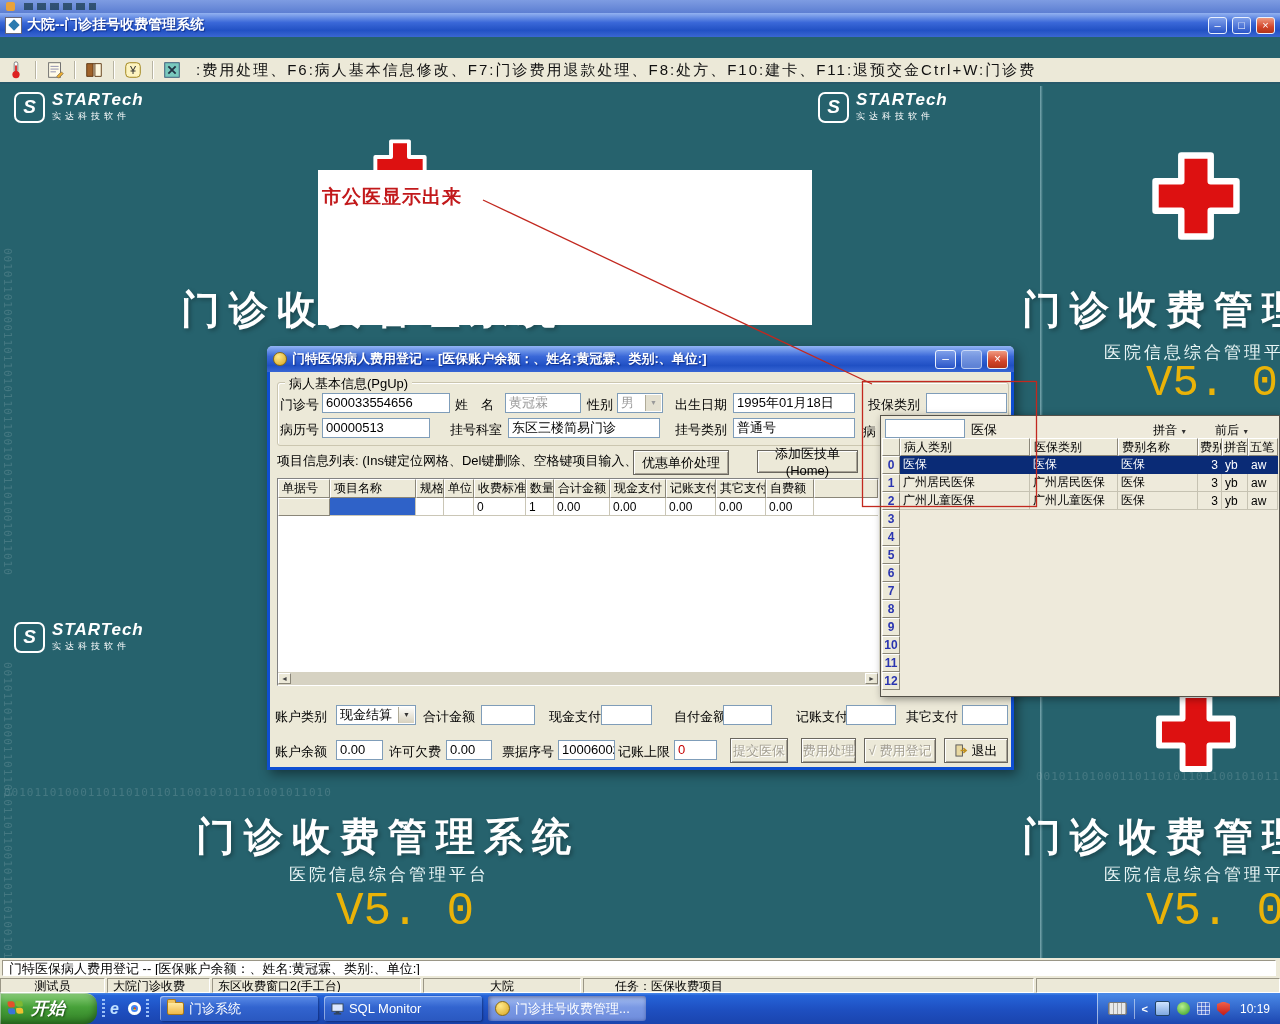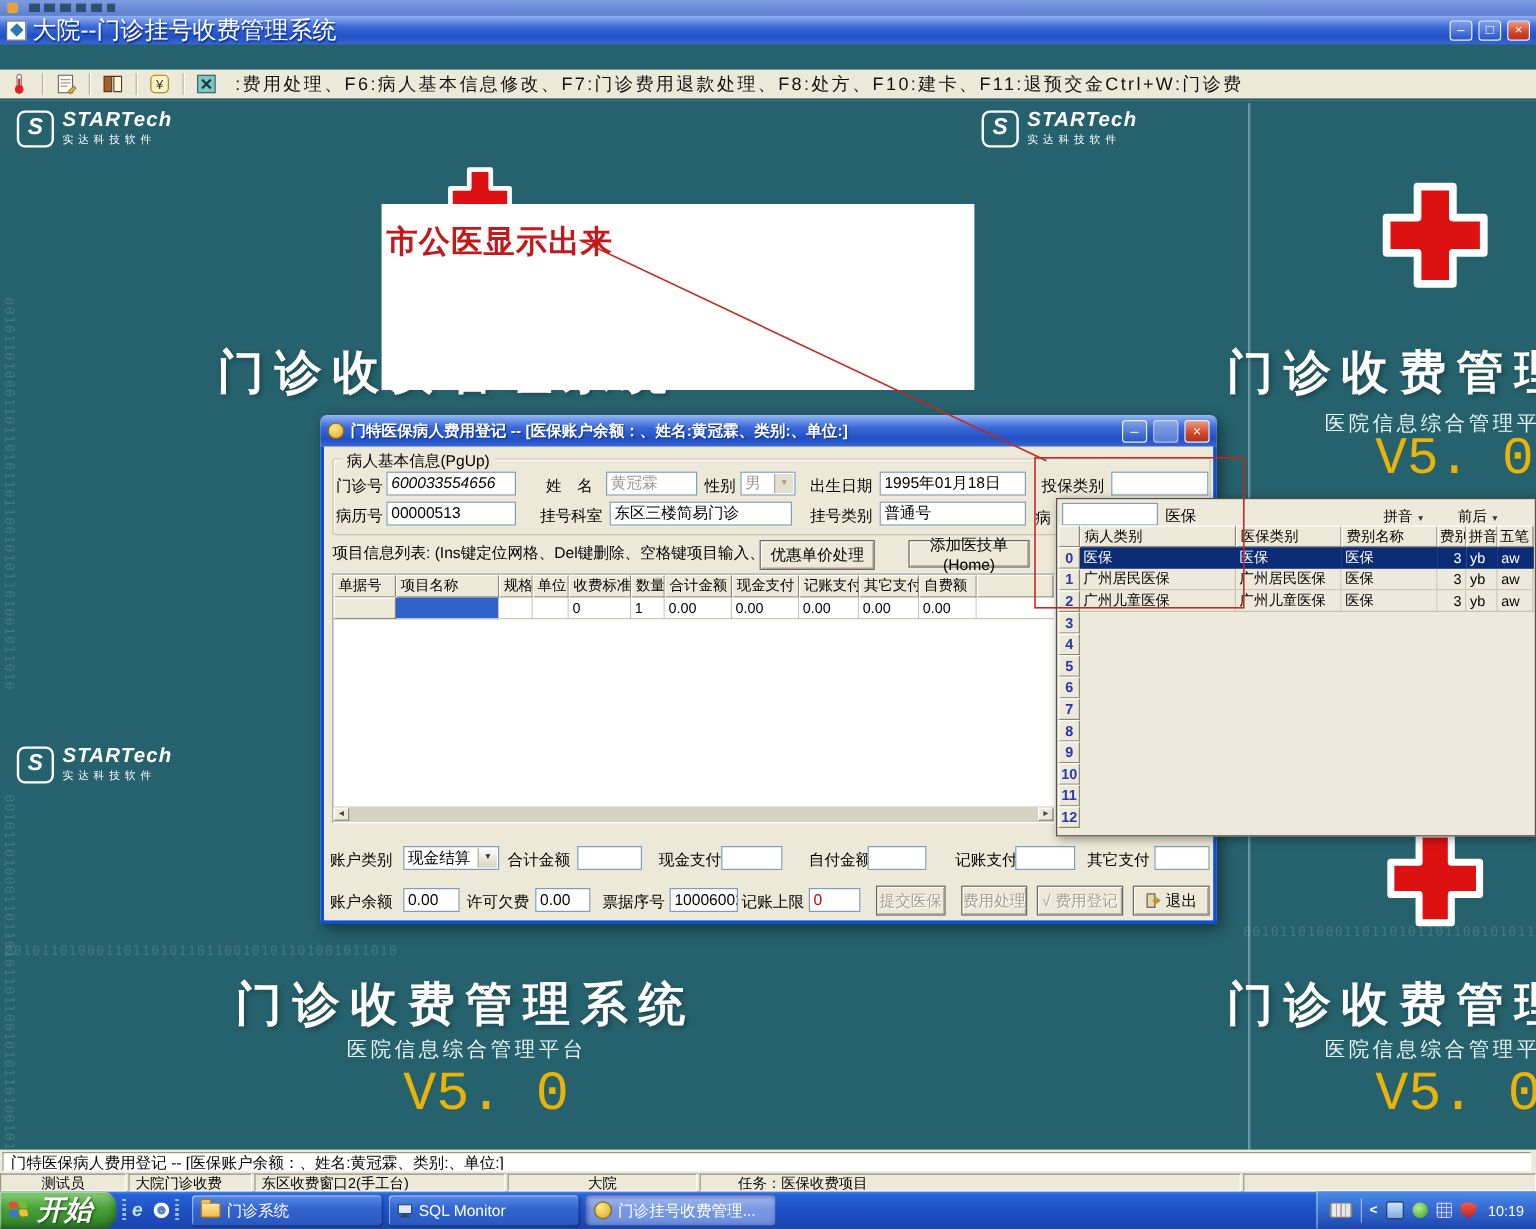--- a/index.html
+++ b/index.html
@@ -21,37 +21,37 @@
           font-style:italic;font-size:19px;text-align:center;line-height:25px;}
   .logo-name{color:#fff;font-weight:bold;font-style:italic;font-size:17px;line-height:16px;letter-spacing:1px;}
   .logo-sub{color:#fff;font-size:9px;letter-spacing:4px;margin-top:2px;white-space:nowrap;}
   .cross{position:absolute;}
   
   #ghostbar{position:absolute;left:0;top:0;width:1280px;height:13px;
             background:linear-gradient(#7e9ce2,#5c7ed2);}
   #titlebar{position:absolute;left:0;top:13px;width:1280px;height:24px;display:flex;align-items:center;
             padding:0 5px;box-sizing:border-box;gap:5px;
             background:linear-gradient(#93b2f0,#3a68d8 40%,#2251c4 72%,#3a67d2);}
-  .tb-title{color:#fff;font-weight:normal;font-size:20px;text-shadow:1px 1px 1px #10308c;white-space:nowrap;}
+  .tb-title{color:#fff;font-weight:bold;font-size:14px;text-shadow:1px 1px 1px #10308c;white-space:nowrap;}
   .winbtn{width:19px;height:17px;border-radius:3px;border:1px solid #e9f0fd;color:#fff;font-size:11px;
           line-height:15px;text-align:center;box-sizing:border-box;}
   .winbtn.blue{background:linear-gradient(#7fa0ea,#2a55c8);}
   .winbtn.red{background:linear-gradient(#f09a80,#d2452a 60%,#b33418);}
   #menubar{position:absolute;left:0;top:37px;width:1280px;height:21px;background:#ece9d8;
            display:flex;align-items:center;font-size:14px;color:#000;border-bottom:1px solid #d8d4c2;}
   .menu-item{padding:1px 9px;white-space:nowrap;}
   #toolbar{position:absolute;left:0;top:58px;width:1280px;height:26px;background:#ece9d8;
            display:flex;align-items:center;border-bottom:2px solid #27596a;box-sizing:border-box;}
   .tool{width:26px;height:22px;display:flex;align-items:center;justify-content:center;margin:0 2px;
         border:1px solid transparent;}
   .tsep{width:1px;height:18px;background:#b8b4a2;margin:0 3px;box-shadow:1px 0 0 #fff;}
   .toolhint{font-size:15px;letter-spacing:2px;color:#111;white-space:nowrap;margin-left:8px;}
   
   #whitebox{position:absolute;left:318px;top:170px;width:494px;height:155px;background:#fff;z-index:9;}
-  #note{position:absolute;left:4px;top:14px;font-size:26px;font-weight:bold;color:#c2191b;letter-spacing:1px;}
+  #note{position:absolute;left:4px;top:14px;font-size:19px;font-weight:bold;color:#c2191b;letter-spacing:1px;}
   #overlay{position:absolute;left:0;top:0;z-index:40;pointer-events:none;}
   
   #dlg{position:absolute;left:267px;top:346px;width:747px;height:424px;background:#ece9d8;z-index:20;
        border-radius:6px 6px 0 0;box-shadow:3px 4px 12px rgba(0,0,0,.45);}
   .dlg-tbar{position:absolute;left:0;top:0;width:747px;height:26px;border-radius:5px 5px 0 0;
             background:linear-gradient(#92b4f4,#3a68d8 40%,#2050c4 75%,#3866d4);
             display:flex;align-items:center;padding:0 6px;box-sizing:border-box;gap:5px;}
   .dframe{position:absolute;left:0;top:26px;width:747px;height:398px;border:3px solid #0e4ed2;
           border-top:none;box-sizing:border-box;pointer-events:none;z-index:6;}
   .dlg-title{color:#fff;font-weight:bold;font-size:13px;text-shadow:1px 1px 1px #10308c;white-space:nowrap;}
@@ -108,21 +108,21 @@
            padding:0 6px;box-sizing:border-box;white-space:nowrap;overflow:hidden;}
   #status2{position:absolute;left:0;top:978px;width:1280px;height:15px;background:#ece9d8;display:flex;gap:2px;z-index:45;}
   .seg{height:15px;background:#ece9d8;border:1px solid;border-color:#9a9686 #fff #fff #9a9686;
        font-size:12px;line-height:14px;padding:0 5px;box-sizing:border-box;white-space:nowrap;overflow:hidden;}
   #taskbar{position:absolute;left:0;top:993px;width:1280px;height:31px;z-index:60;display:flex;align-items:center;
            background:linear-gradient(#4a8ae8 0%,#2563d8 8%,#1e4fc0 55%,#1a44ae 100%);}
   #startbtn{height:31px;width:97px;border-radius:0 12px 12px 0;display:flex;align-items:center;gap:6px;
             padding:0 14px 0 8px;box-sizing:border-box;
             background:linear-gradient(#8cd07c,#48a23a 45%,#2f7d24);
             box-shadow:inset -2px -2px 6px rgba(0,0,0,.3),inset 1px 1px 0 rgba(255,255,255,.5);}
-  .startlbl{color:#fff;font-size:23px;font-weight:bold;font-style:italic;text-shadow:1px 1px 2px #1c4b14;}
+  .startlbl{color:#fff;font-size:17px;font-weight:bold;font-style:italic;text-shadow:1px 1px 2px #1c4b14;}
   .flag{width:17px;height:15px;display:grid;grid-template-columns:7px 7px;grid-template-rows:6px 6px;gap:1px;transform:rotate(-4deg);}
   .flag i{border-radius:1px 3px 1px 3px;}
   .drag{width:3px;height:20px;margin:0 5px;
         background:repeating-linear-gradient(180deg,#9cc0f8 0 2px,transparent 2px 4px);}
   .ql{display:flex;align-items:center;gap:9px;}
   .task{height:25px;width:158px;border-radius:3px;margin-left:6px;display:flex;align-items:center;gap:5px;
         padding:0 7px;color:#fff;font-size:13px;box-sizing:border-box;white-space:nowrap;overflow:hidden;
         background:linear-gradient(#5a8ce8,#3264cf 45%,#2a58c0);
         box-shadow:inset 1px 1px 0 rgba(255,255,255,.45),1px 1px 2px rgba(0,0,20,.35);}
   .task.active{background:linear-gradient(#a8c0f2,#7a99e4 45%,#6e8cdc);
@@ -272,21 +272,21 @@
       <span class="dbtn blue">–</span>
       <span class="dbtn pale"></span>
       <span class="dbtn red">×</span>
     </div>
     <div class="dframe"></div>
 
     <div class="grp" style="left:10px;top:36px;width:730px;height:62px;"></div>
     <span class="legend" style="left:18px;top:29px;">病人基本信息(PgUp)</span>
 
     <span class="lb" style="left:13px;top:50px;">门诊号</span>
-    <div class="in" style="left:55px;top:47px;width:108px;font-style:italic;">600033554656</div>
+    <div class="in" style="left:55px;top:47px;width:128px;">600033554656</div>
     <span class="lb" style="left:188px;top:50px;">姓　名</span>
     <div class="in dis" style="left:238px;top:47px;width:76px;">黄冠霖</div>
     <span class="lb" style="left:320px;top:50px;">性别</span>
     <div class="in dis" style="left:350px;top:47px;width:46px;"><span>男</span>
       <span class="arrow dis">▼</span></div>
     <span class="lb" style="left:408px;top:50px;">出生日期</span>
     <div class="in" style="left:466px;top:47px;width:122px;">1995年01月18日</div>
     <span class="lb" style="left:601px;top:50px;">投保类别</span>
     <div class="in" style="left:659px;top:47px;width:81px;"></div>
 

